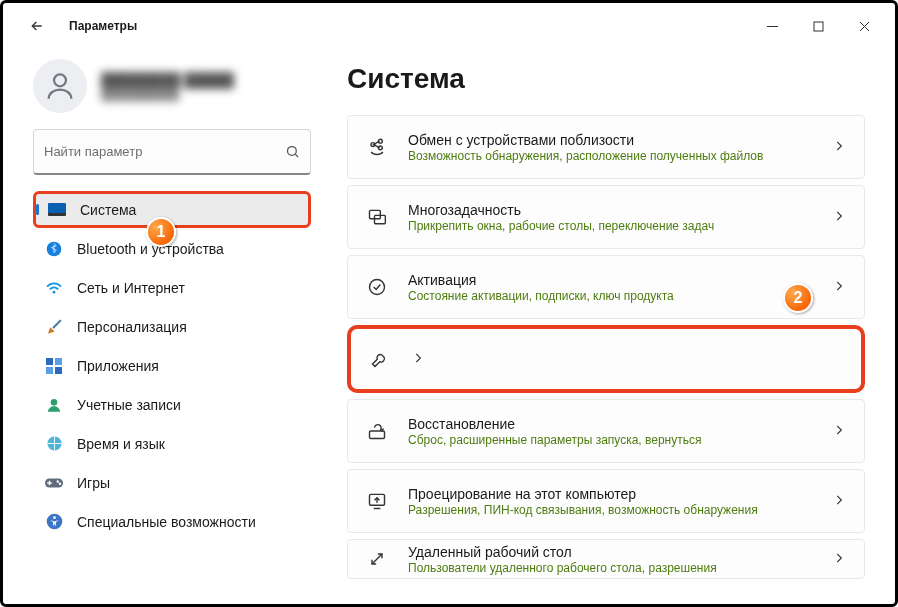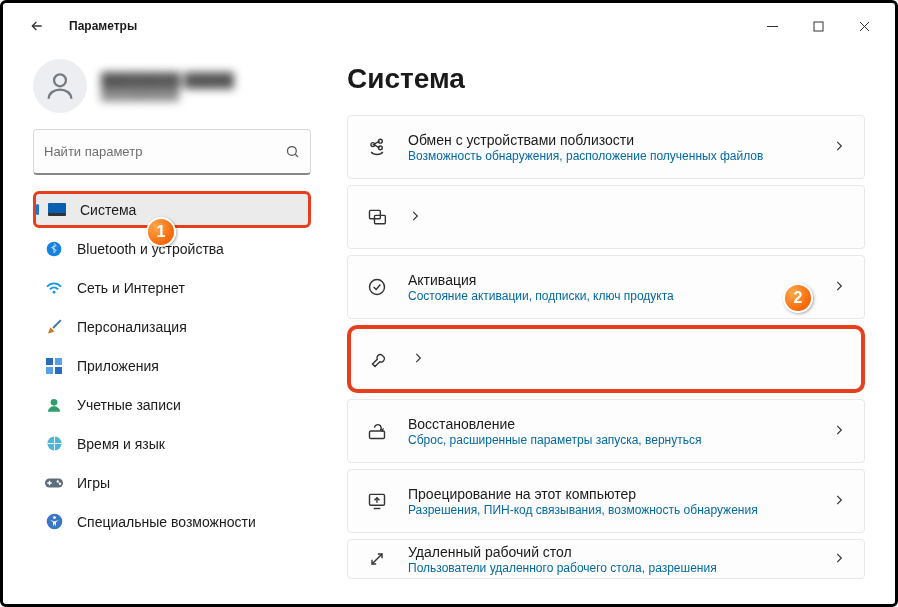--- a/index.html
+++ b/index.html
@@ -106,21 +106,21 @@
     height: 64px;
     display: flex; align-items: center;
     padding: 0 18px;
     gap: 20px;
     position: relative;
   }
   .card.highlight { border: 4px solid #e73e1d; border-radius: 10px; height: 68px; }
   .card-icon { width: 22px; height: 22px; display:flex; align-items:center; justify-content:center; }
   .card-body { flex: 1; display: flex; flex-direction: column; gap: 1px; }
   .card-title { font-size: 14px; }
-  .card-sub   { font-size: 12px; color: #0369a1; }
+  .card-sub   { font-size: 12px; color: #4d7c0f; }
   .chevron { color: #555; }
   
   .badge {
     position: absolute;
     width: 30px; height: 30px; border-radius: 50%;
     background: radial-gradient(circle at 30% 30%, #ffa94d, #f76707 70%);
     border: 2px solid #fff;
     box-shadow: 1px 1px 3px rgba(0,0,0,.35);
     color: #fff; font-weight: 700; font-size: 16px;
     display: flex; align-items: center; justify-content: center;
@@ -298,20 +298,24 @@
             </svg></span>
       </div>
 
       <div class="card">
         <span class="card-icon">
             <svg width="20" height="20" viewBox="0 0 24 24" fill="none" stroke="#333" stroke-width="1.7">
               <rect x="3" y="4" width="13" height="10" rx="1"></rect>
               <rect x="9" y="10" width="13" height="10" rx="1"></rect>
             </svg>
           </span>
+        <div class="card-body">
+          <span class="card-title">Многозадачность</span>
+          <span class="card-sub">Прикрепить окна, рабочие столы, переключение задач</span>
+        </div>
         <span class="chevron"><svg width="14" height="14" viewBox="0 0 24 24" fill="none" stroke="#333" stroke-width="2">
               <path d="M9 5l7 7-7 7"></path>
             </svg></span>
       </div>
 
       <div class="card">
         <span class="card-icon">
             <svg width="20" height="20" viewBox="0 0 24 24" fill="none" stroke="#333" stroke-width="1.7">
               <circle cx="12" cy="12" r="9"></circle>
               <path d="M8 12l3 3 5-6"></path>

